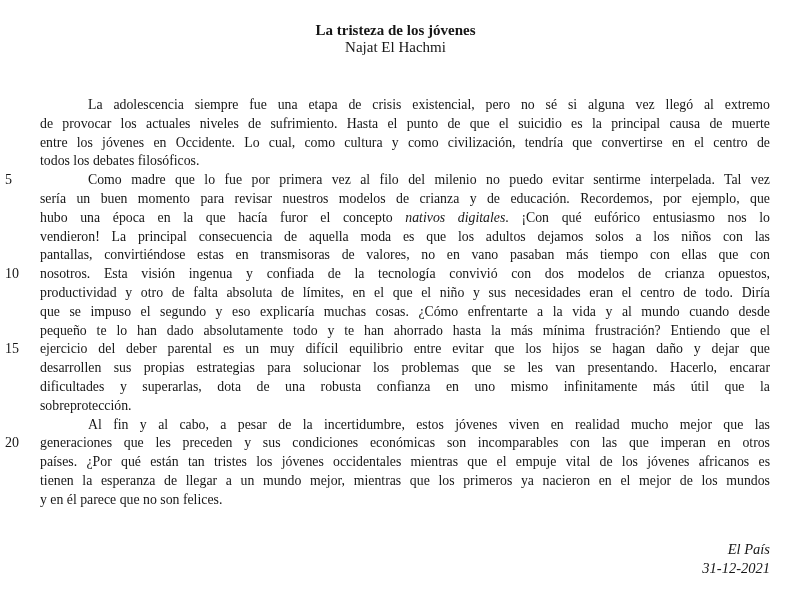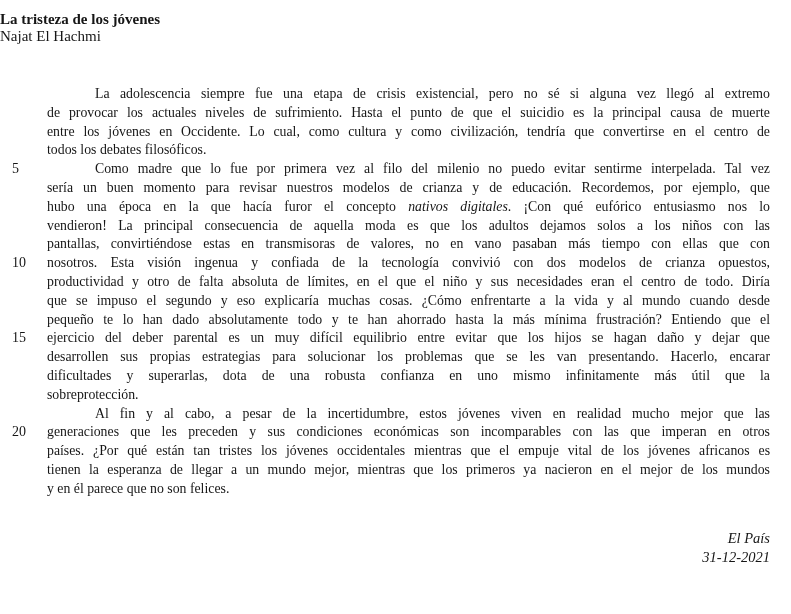--- a/index.html
+++ b/index.html
@@ -6,24 +6,24 @@
   .page {
     position: relative;
     width: 791px;
     height: 614px;
     background: #ffffff;
     color: #161616;
     font-family: "Liberation Serif", "DejaVu Serif", serif;
     overflow: hidden;
     box-sizing: border-box;
   }
-  .header { text-align: left; padding-top: 11px; font-size: 15px; line-height: 17px; }
+  .header { text-align: center; padding-top: 22px; font-size: 15px; line-height: 17px; }
   .title  { font-weight: bold; }
   .author { font-weight: normal; }
-  .lines  { margin: 40px 21px 0 0; font-size: 13.8px; line-height: 18.8px; padding-left: 7px; }
+  .lines  { margin: 40px 21px 0 0; font-size: 13.8px; line-height: 18.8px; }
   .line   { display: flex; }
   .num    { flex: 0 0 40px; width: 40px; padding-left: 5px; box-sizing: border-box; font-size: 14px; }
   .txt    { flex: 1; text-align: justify; text-align-last: justify; }
   .line.end .txt    { text-align: center; text-align-last: left; }
   .line.indent .txt { text-indent: 48px; }
   .txt em { font-style: italic; }
   .footer { margin: 30px 21px 0 0; text-align: right; font-style: italic; font-size: 14.5px; line-height: 19px; padding-left: 17px; }
 </style>
 </head>
 <body>

